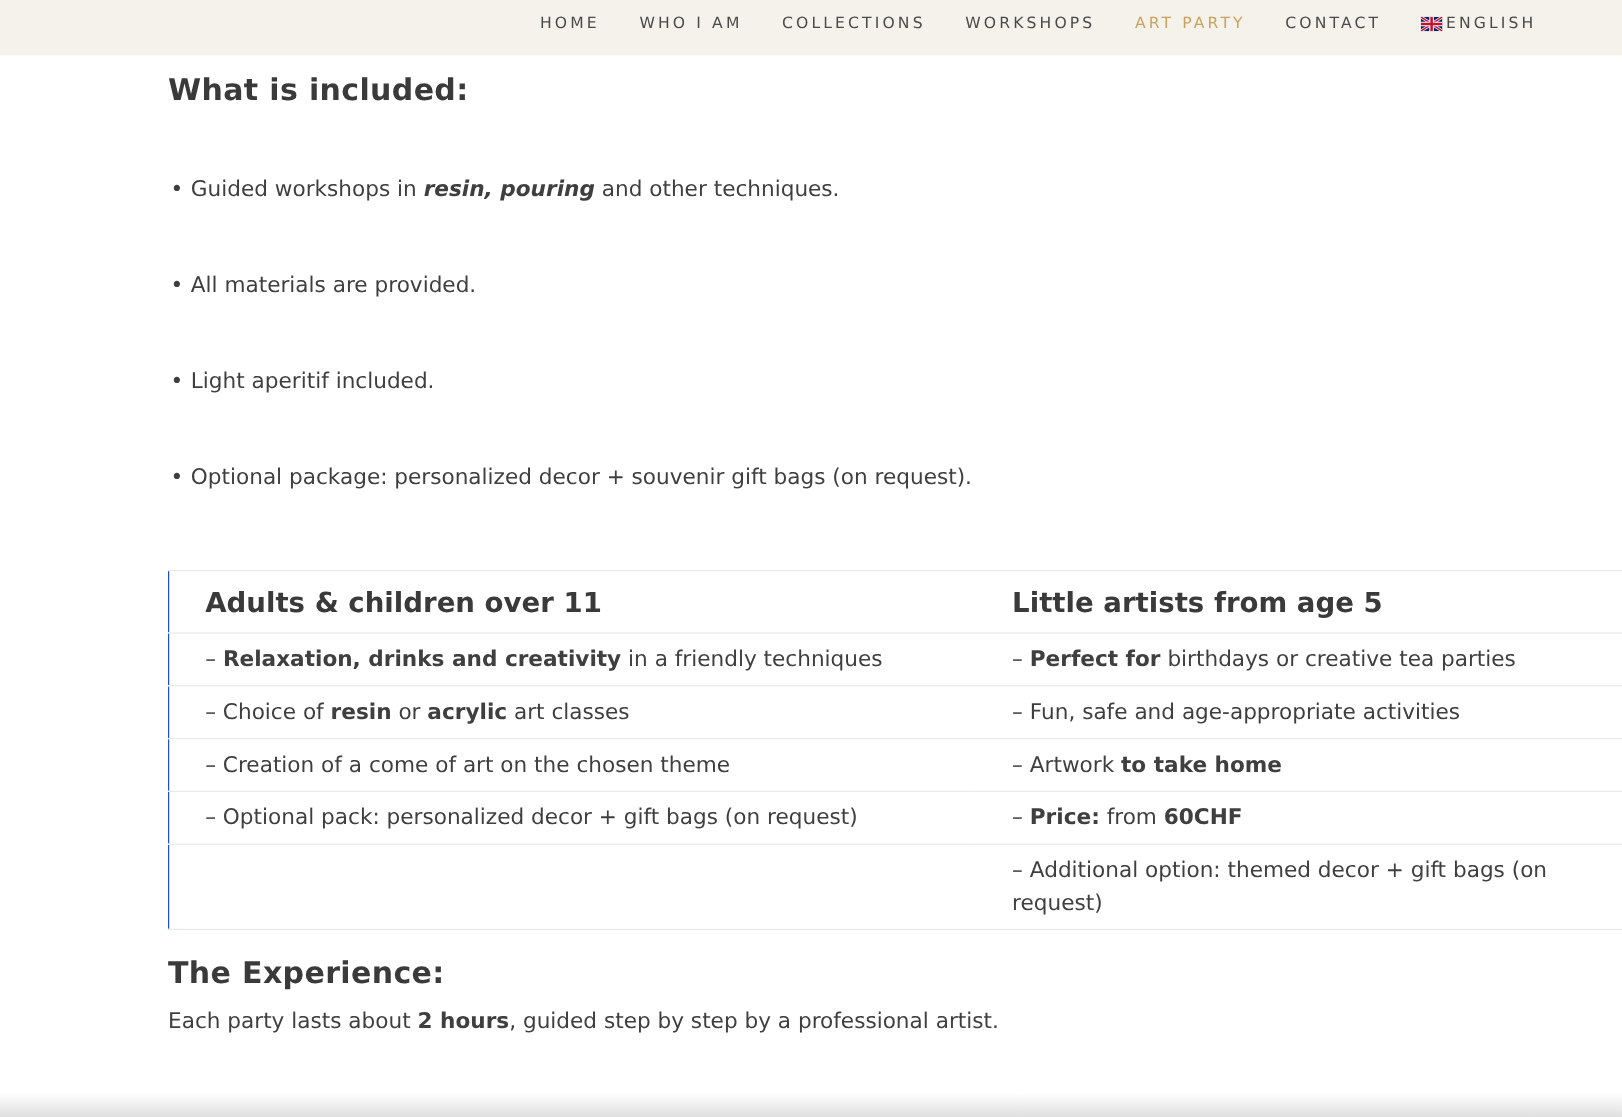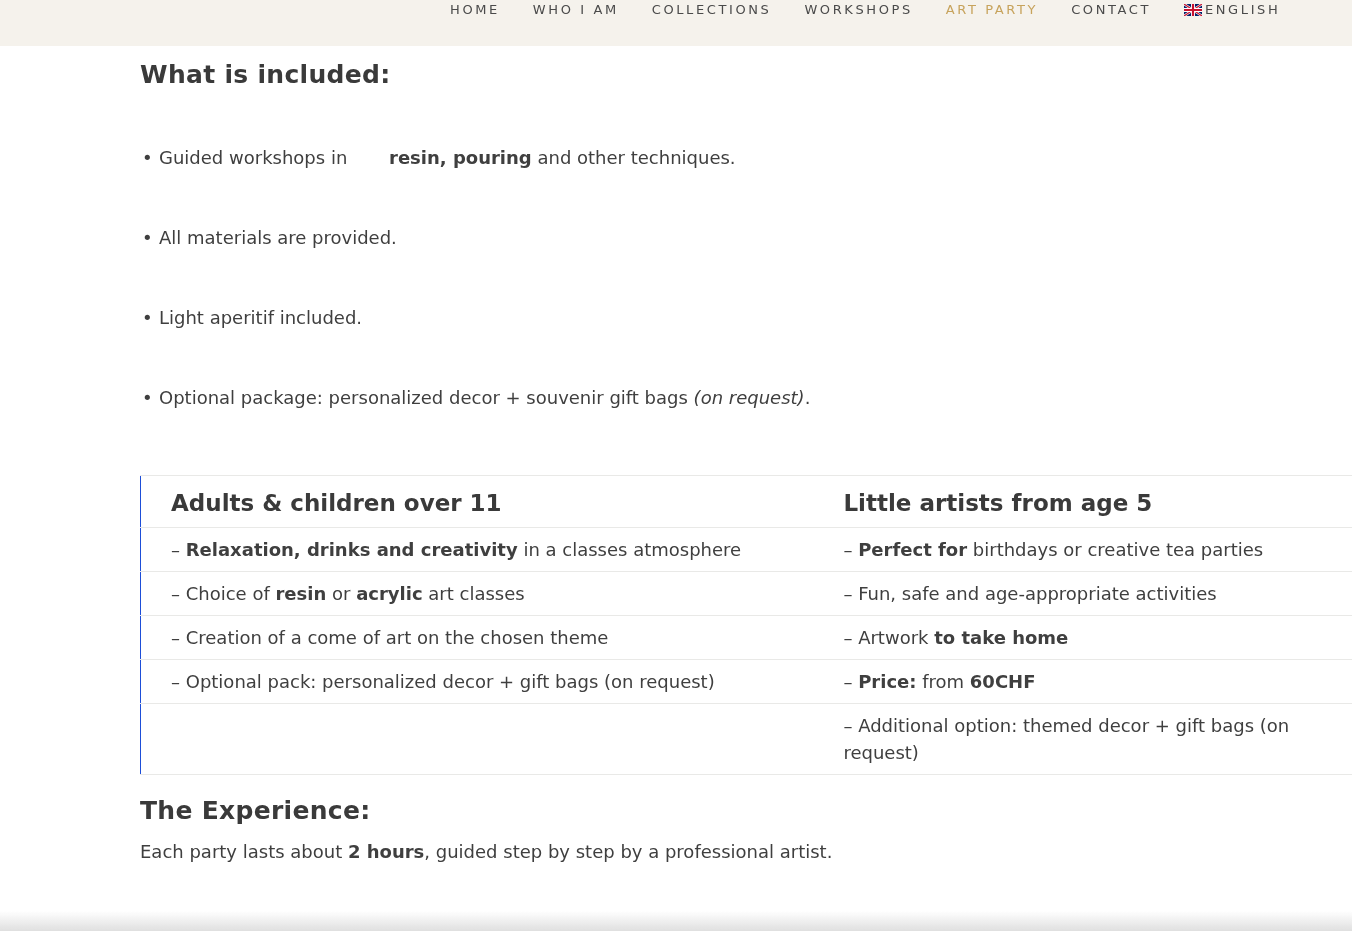--- a/index.html
+++ b/index.html
@@ -24,21 +24,21 @@
     position: absolute;
     left: 0; right: 0; bottom: -12px; height: 12px;
     background: linear-gradient(#f5f2ec, rgba(245,242,236,0));
     pointer-events: none;
   }
   .nav-list {
     display: flex;
     align-items: flex-start;
     gap: 33px;
     padding-left: 450px;
-    padding-top: 2px;
+    padding-top: 12px;
   }
   .nav-item {
     font-size: 13px;
     letter-spacing: 2.6px;
     color: #4a4a4a;
     text-decoration: none;
     cursor: pointer;
     line-height: 16px;
   }
   .nav-item.active { color: #c7a35c; }
@@ -151,36 +151,36 @@
       <span>ENGLISH</span>
     </a>
   </nav>
 </header>
 
 <main class="content">
 
   <h2 class="section-heading" id="included-heading">What is included:</h2>
 
   <ul class="bullet-list">
-    <li><span>Guided workshops in </span><span style="font-weight: 700;  margin-left: 36px;">resin, pouring</span><span> and other techniques.</span></li>
+    <li><span>Guided workshops in </span><span style="font-weight: 700; font-style: italic;">resin, pouring</span><span> and other techniques.</span></li>
     <li><span>All materials are provided.</span></li>
     <li><span>Light aperitif included.</span></li>
-    <li><span>Optional package: personalized decor + souvenir gift bags </span><span style="font-style: italic;">(on request)</span><span>.</span></li>
+    <li><span>Optional package: personalized decor + souvenir gift bags </span><span style="">(on request)</span><span>.</span></li>
   </ul>
 
   <table class="compare-table">
     <thead>
       <tr>
         <th class="col-left">Adults &amp; children over 11</th>
         <th class="col-right">Little artists from age 5</th>
       </tr>
     </thead>
     <tbody>
       <tr>
-        <td><span>– </span><span style="font-weight: 700;">Relaxation, drinks and creativity</span><span> in a classes atmosphere</span></td>
+        <td><span>– </span><span style="font-weight: 700;">Relaxation, drinks and creativity</span><span> in a friendly techniques</span></td>
         <td><span>– </span><span style="font-weight: 700;">Perfect for</span><span> birthdays or creative tea parties</span></td>
       </tr>
       <tr>
         <td><span>– Choice of </span><span style="font-weight: 700;">resin</span><span> or </span><span style="font-weight: 700;">acrylic</span><span> art classes</span></td>
         <td><span>– Fun, safe and age-appropriate activities</span></td>
       </tr>
       <tr>
         <td><span>– Creation of a come of art on the chosen theme</span></td>
         <td><span>– Artwork </span><span style="font-weight: 700;">to take home</span></td>
       </tr>

